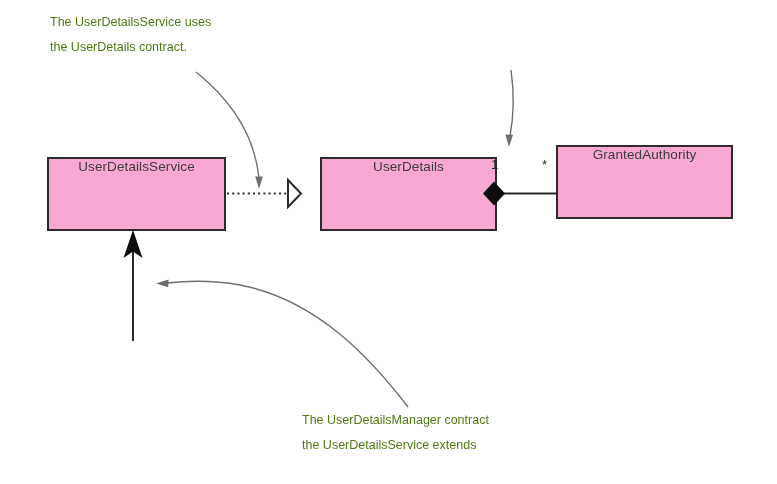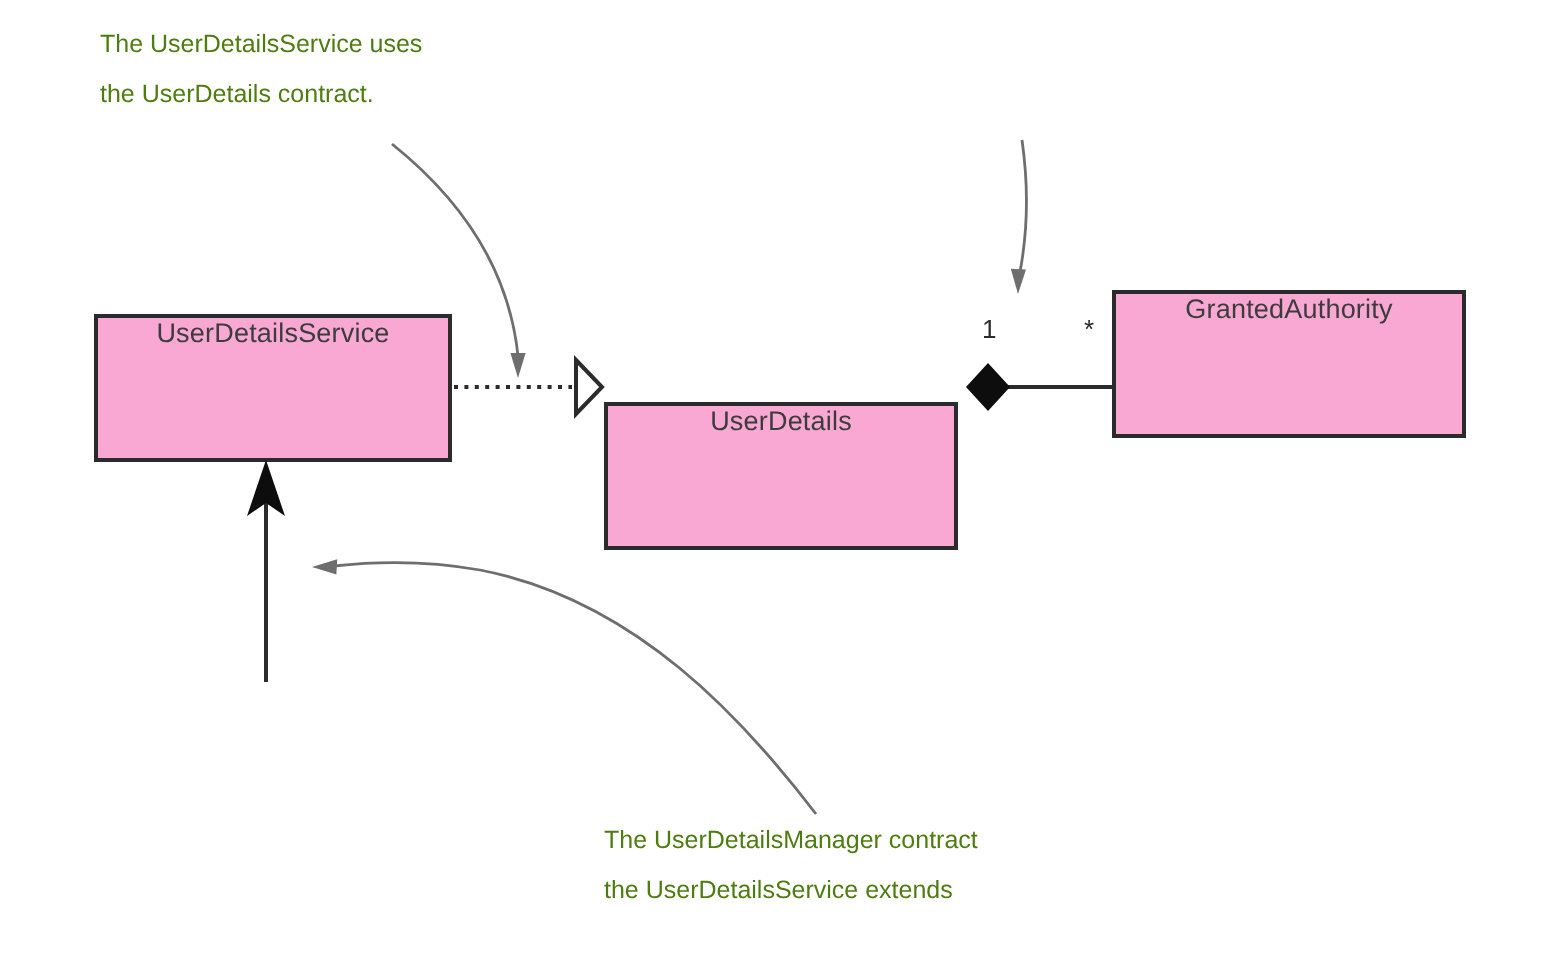--- a/index.html
+++ b/index.html
@@ -79,21 +79,21 @@
 
   <div class="annotation" style="left:302px; top:408px;">
     <div>The UserDetailsManager contract</div>
     <div>the UserDetailsService extends</div>
   </div>
 
   <div class="uml-box" style="left:47px; top:157px; width:179px; height:74px;">
     <span class="box-label">UserDetailsService</span>
   </div>
 
-  <div class="uml-box" style="left:302px; top:157px; width:177px; height:74px;margin-top:44px;">
+  <div class="uml-box" style="left:320px; top:157px; width:177px; height:74px;">
     <span class="box-label">UserDetails</span>
   </div>
 
   <div class="uml-box" style="left:556px; top:145px; width:177px; height:74px;">
     <span class="box-label">GrantedAuthority</span>
   </div>
 
 
   <div class="multiplicity" style="left:491px; top:158px;">
     <span>1</span>

